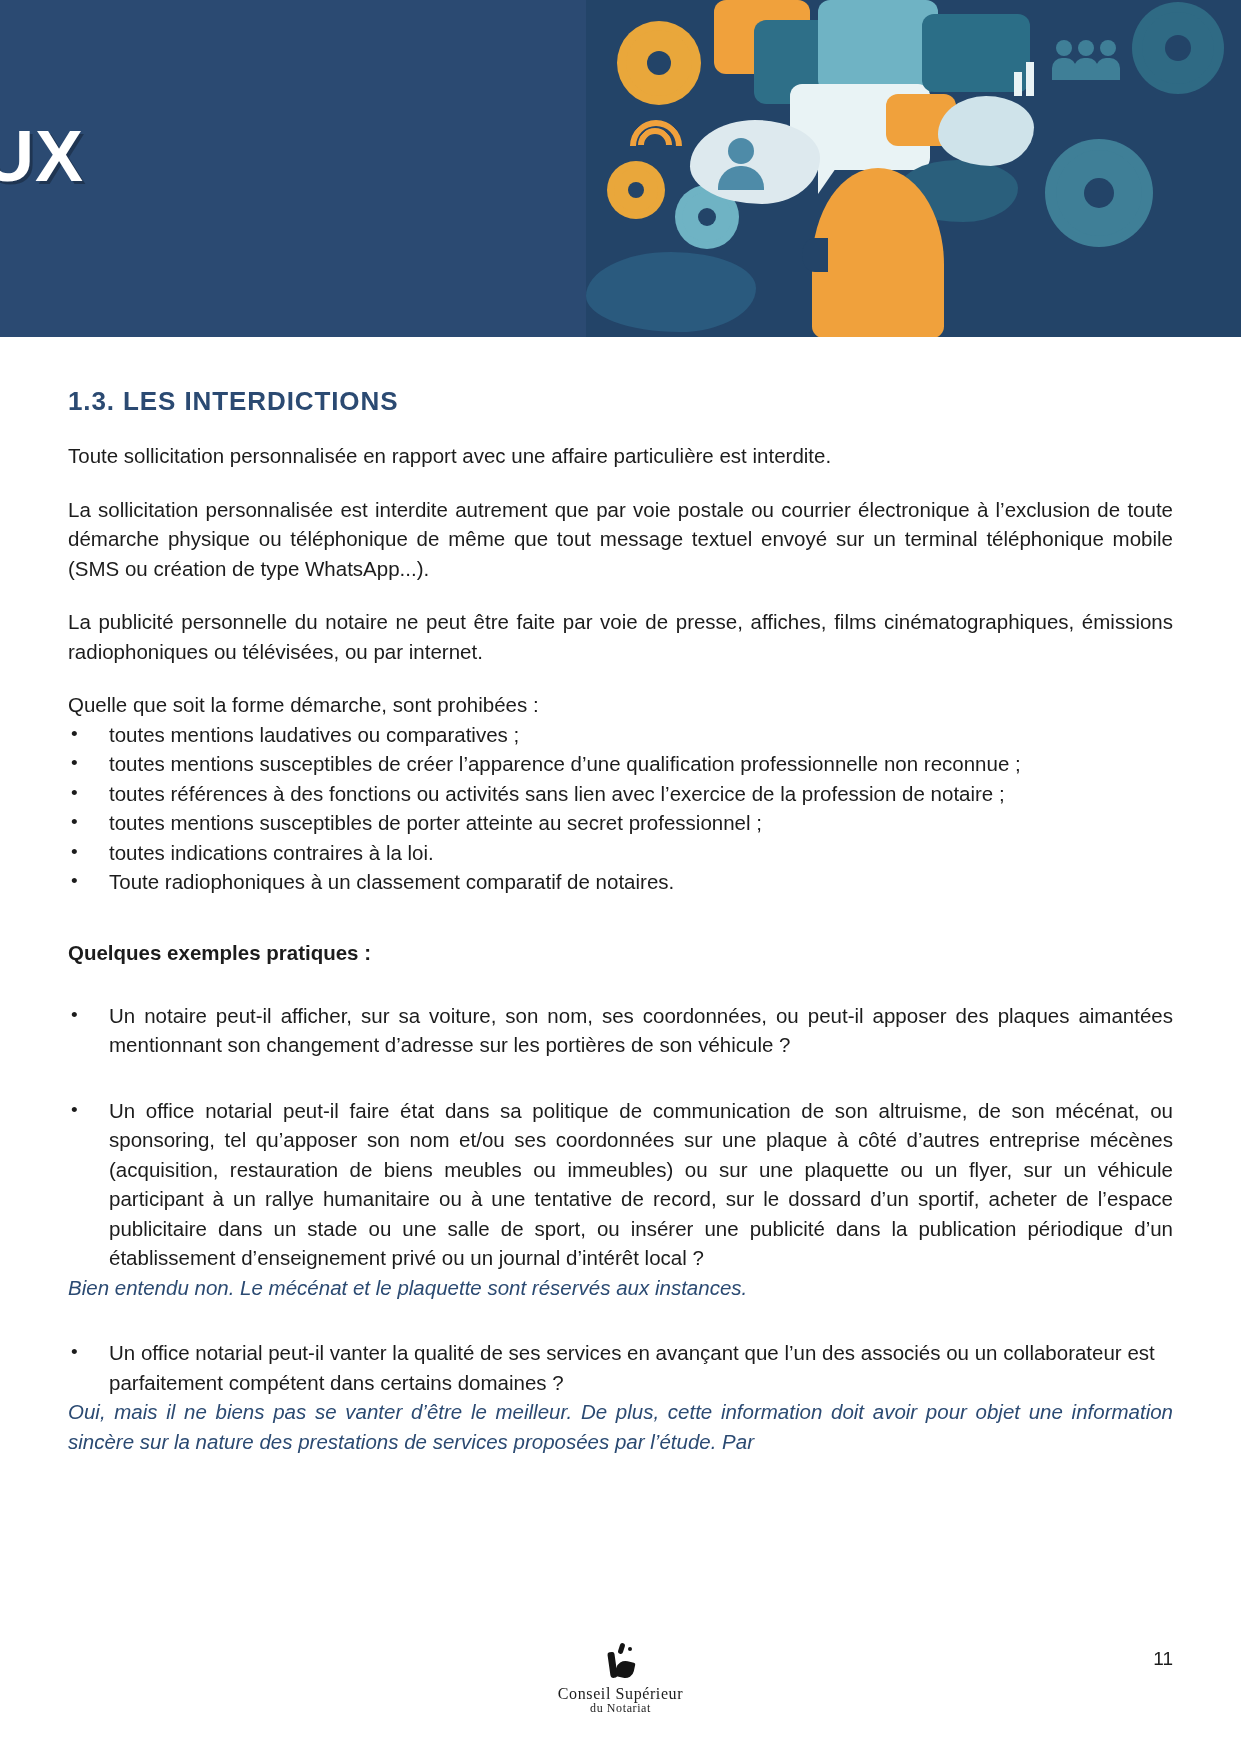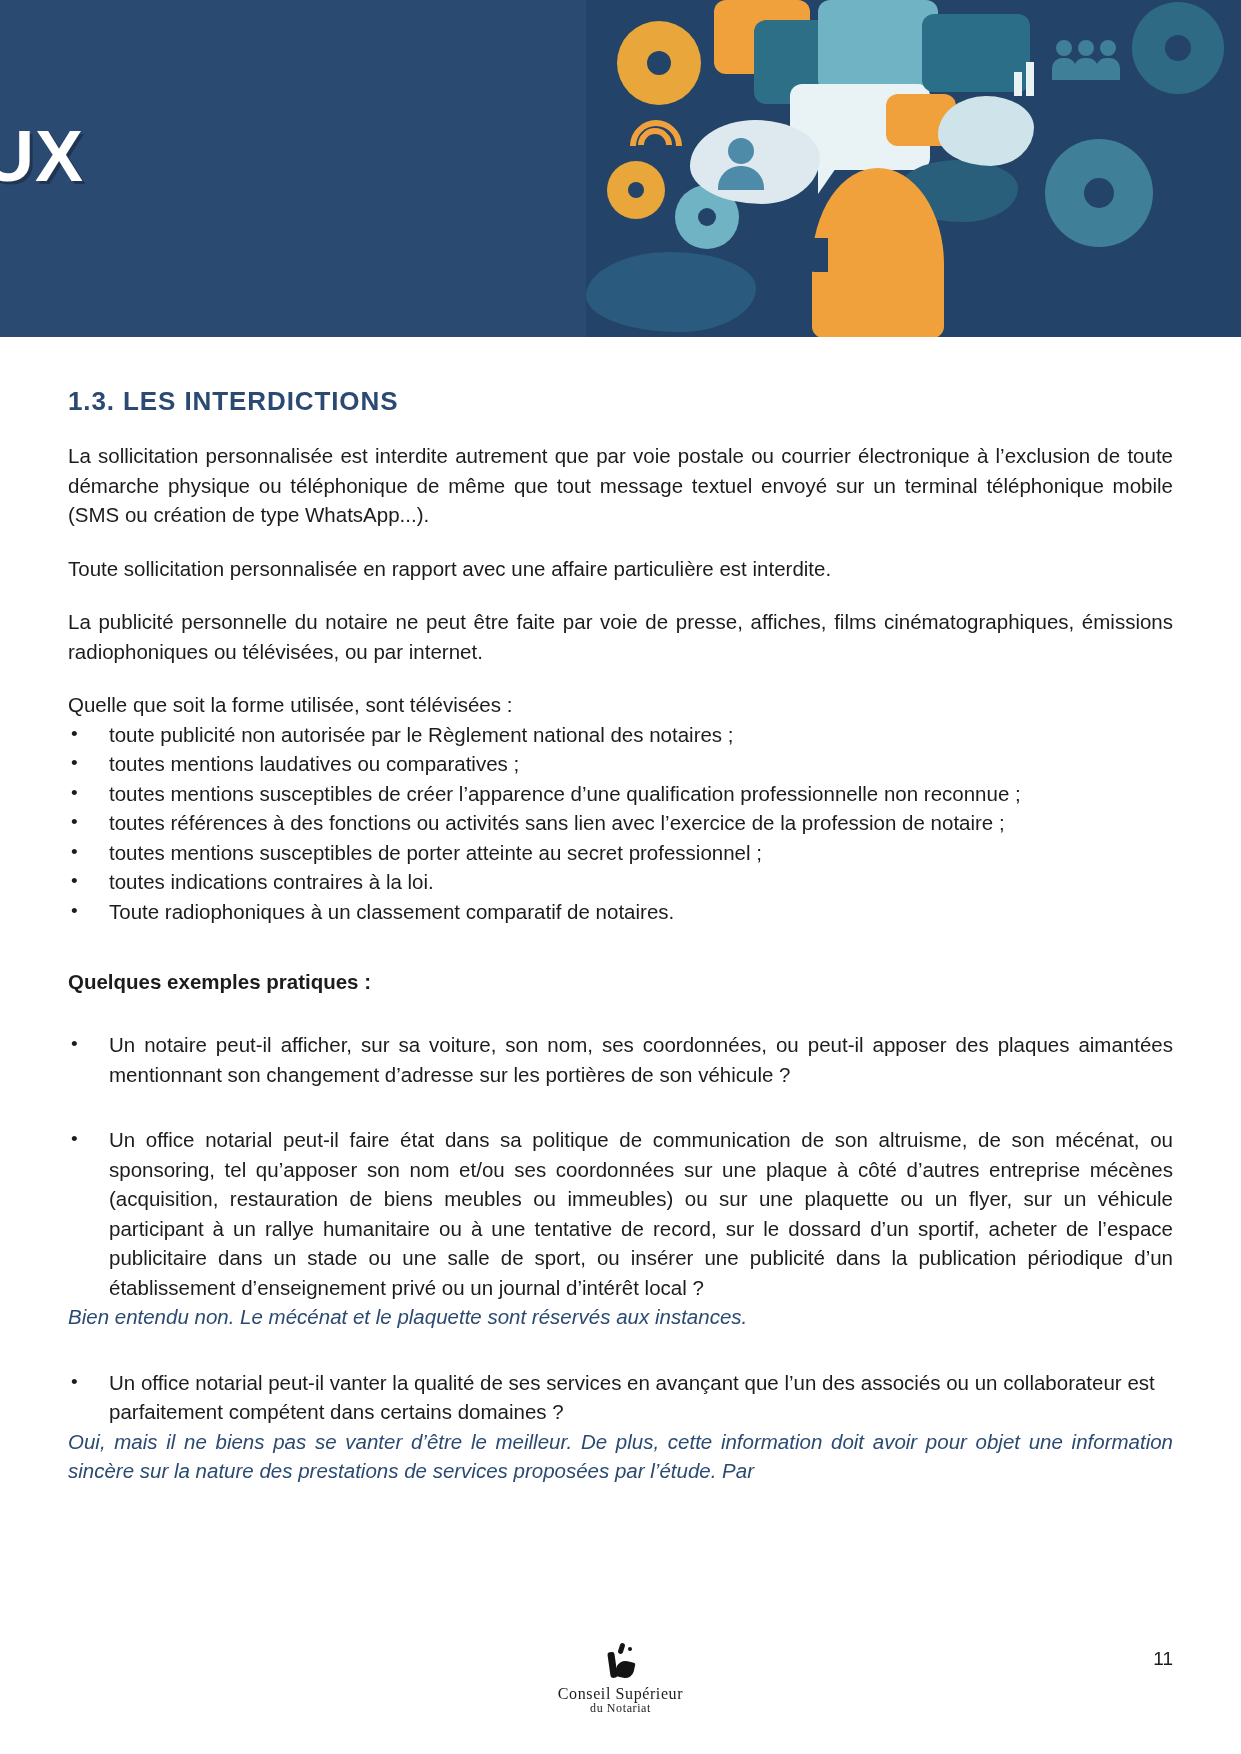--- a/index.html
+++ b/index.html
@@ -352,30 +352,29 @@
 
     <div class="header-left-block">
       <div class="header-title">UX</div>
     </div>
   </div>
 
   <div class="content">
 
     <h1 class="section-title">1.3. LES INTERDICTIONS</h1>
 
+    <p class="body nojust">Toute sollicitation personnalisée en rapport avec une affaire particulière est interdite.</p>
+
     <p class="body">La sollicitation personnalisée est interdite autrement que par voie postale ou courrier électronique à l’exclusion de toute démarche physique ou téléphonique de même que tout message textuel envoyé sur un terminal téléphonique mobile (SMS ou création de type WhatsApp...).</p>
 
-    <p class="body nojust">Toute sollicitation personnalisée en rapport avec une affaire particulière est interdite.</p>
-
     <p class="body">La publicité personnelle du notaire ne peut être faite par voie de presse, affiches, films cinématographiques, émissions radiophoniques ou télévisées, ou par internet.</p>
 
-    <p class="lead-in">Quelle que soit la forme utilisée, sont télévisées :</p>
+    <p class="lead-in">Quelle que soit la forme démarche, sont prohibées :</p>
 
     <ul class="bullets">
-      <li class="noj">toute publicité non autorisée par le Règlement national des notaires ;</li>
       <li class="noj">toutes mentions laudatives ou comparatives ;</li>
       <li>toutes mentions susceptibles de créer l’apparence d’une qualification professionnelle non reconnue ;</li>
       <li>toutes références à des fonctions ou activités sans lien avec l’exercice de la profession de notaire ;</li>
       <li class="noj">toutes mentions susceptibles de porter atteinte au secret professionnel ;</li>
       <li class="noj">toutes indications contraires à la loi.</li>
       <li class="noj">Toute radiophoniques à un classement comparatif de notaires.</li>
     </ul>
 
     <p class="bold-head">Quelques exemples pratiques :</p>
 

